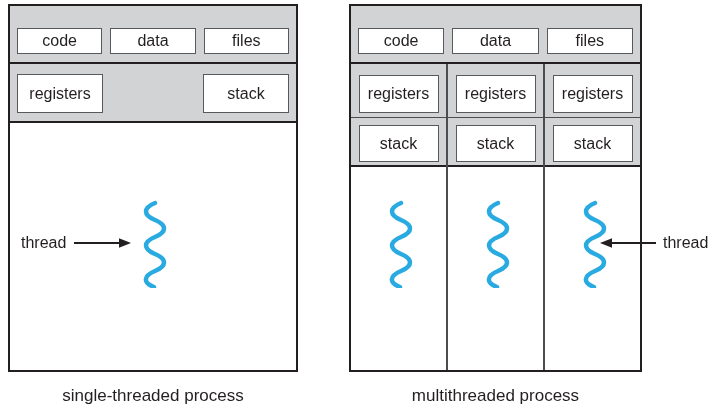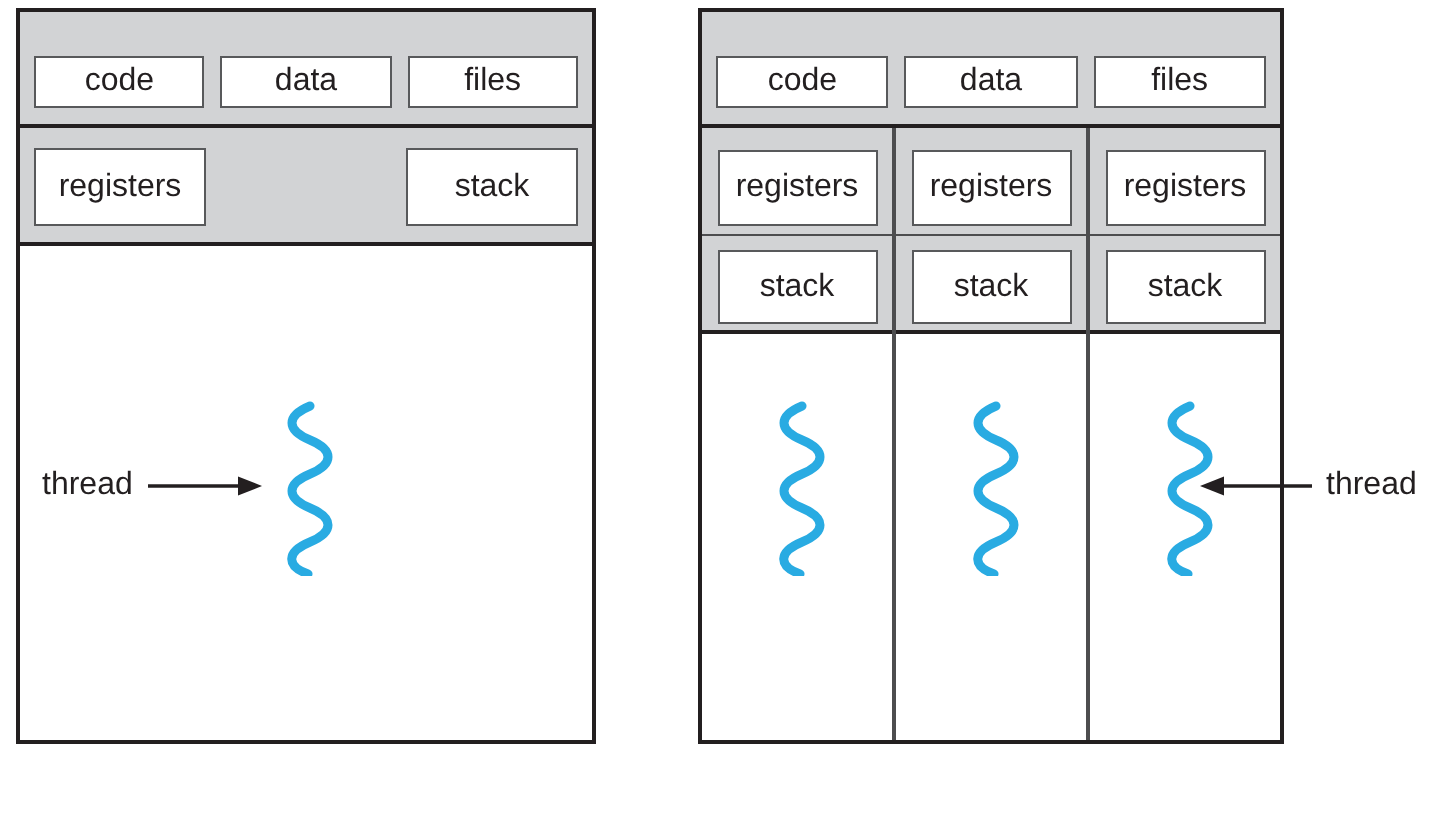--- a/index.html
+++ b/index.html
@@ -184,14 +184,16 @@
   </div>
 
   <div class="thread-note note-right">
     <svg width="56" height="14" viewBox="0 0 56 14">
       <line class="arrow-line" x1="11" y1="7" x2="56" y2="7"></line>
       <polygon class="arrow-head" points="12,2.2 0,7 12,11.8"></polygon>
     </svg>
     <span>thread</span>
   </div>
 
+  <div class="caption left">single-threaded process</div>
+  <div class="caption right">multithreaded process</div>
 
 </div>
 
 </body></html>

